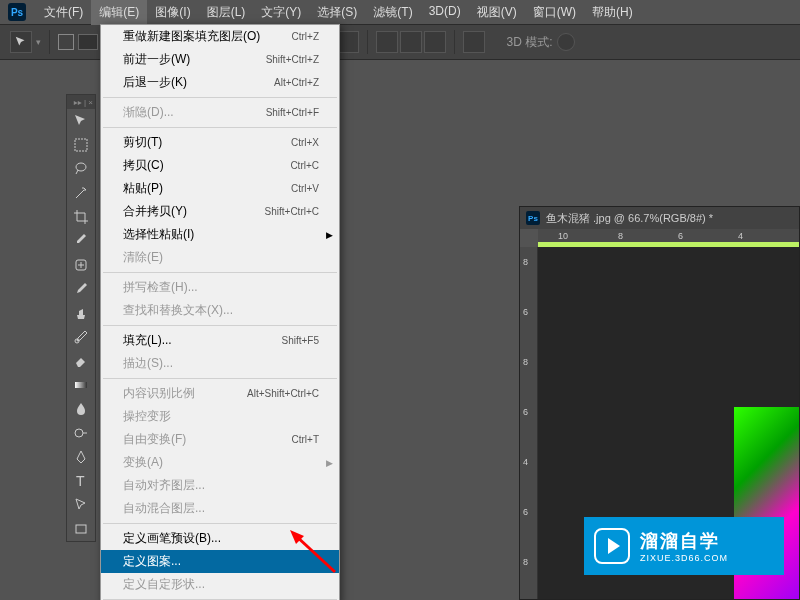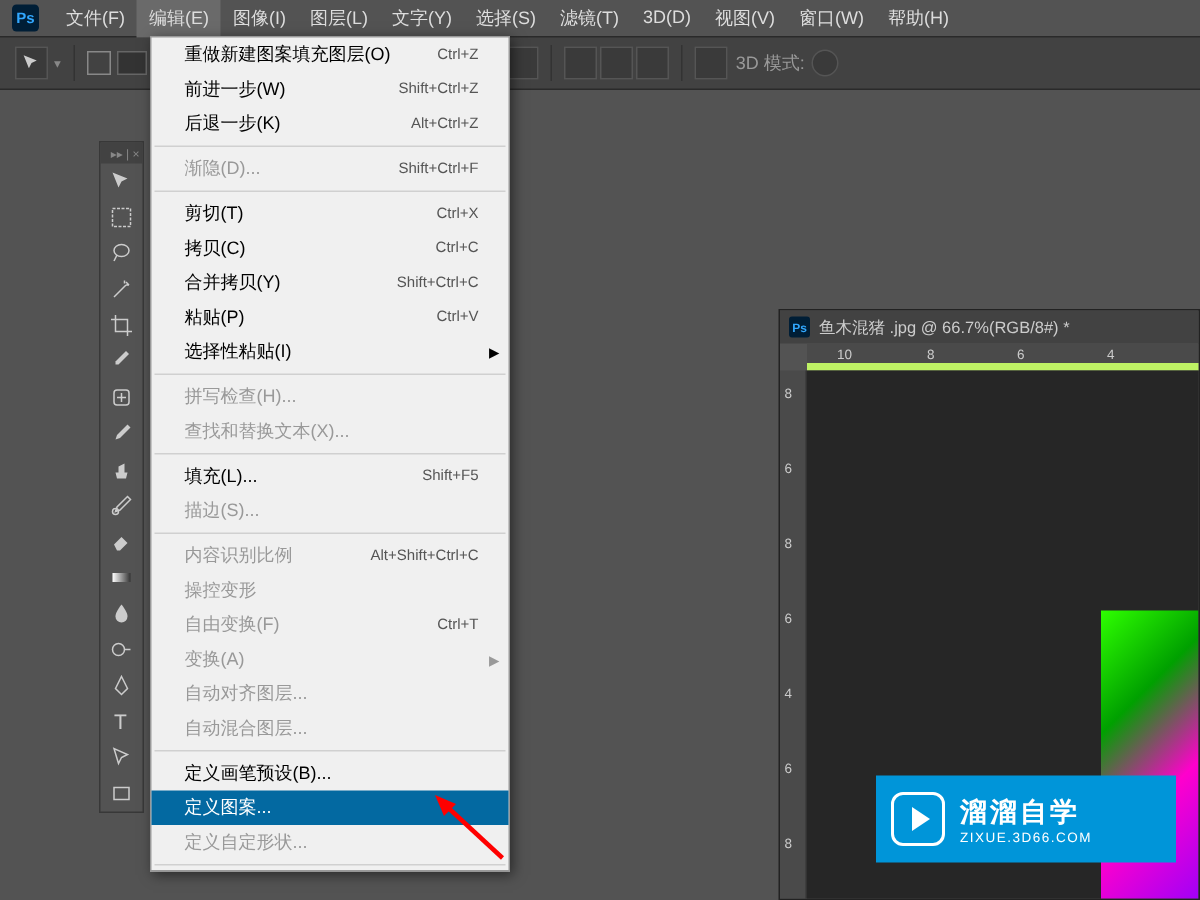--- a/index.html
+++ b/index.html
@@ -10,21 +10,21 @@
 .ps-logo span { color: #31a8ff; font-size: 10px; font-weight: bold; }
 .menu-item { color: #ddd; font-size: 12px; padding: 4px 8px; cursor: pointer; }
 .menu-item.active { background: #6a6a6a; }
 
 .optionsbar { background: #424242; height: 36px; border-top: 1px solid #2a2a2a; border-bottom: 1px solid #2a2a2a; display: flex; align-items: center; padding: 0 10px; gap: 4px; }
 .opt-icon { width: 20px; height: 16px; border: 1px solid #666; display: inline-block; }
 .opt-divider { width: 1px; height: 24px; background: #333; margin: 0 4px; }
 .opt-group { display: flex; gap: 2px; }
 .opt-btn { width: 22px; height: 22px; background: #3a3a3a; border: 1px solid #555; display:flex; align-items:center; justify-content:center; }
 .opt-btn svg { width:14px; height:14px; }
-.mode-3d { color: #999; font-size: 12px; margin-left: 2px; }
+.mode-3d { color: #999; font-size: 12px; margin-left: 18px; }
 
 .toolbar { position: absolute; left: 66px; top: 94px; width: 30px; background: #535353; border: 1px solid #383838; }
 .tool-header { height: 14px; background: #424242; display: flex; align-items: center; justify-content: flex-end; padding-right: 2px; }
 .tool-header span { color: #888; font-size: 8px; }
 .tool { width: 28px; height: 24px; display: flex; align-items: center; justify-content: center; cursor: pointer; }
 .tool svg { width: 16px; height: 16px; }
 
 .dropdown { position: absolute; left: 100px; top: 24px; width: 240px; background: #f0f0f0; border: 1px solid #999; box-shadow: 2px 2px 8px rgba(0,0,0,0.5); z-index: 100; }
 .dd-item { display: flex; justify-content: space-between; align-items: center; padding: 3px 20px 3px 22px; font-size: 12px; color: #000; cursor: default; position: relative; }
 .dd-item.disabled { color: #999; }
@@ -244,31 +244,35 @@
     <div class="dd-sep"></div>
     <div class="dd-item">
       <span>剪切(T)</span>
       <span class="dd-sub">Ctrl+X</span>
     </div>
     <div class="dd-item">
       <span>拷贝(C)</span>
       <span class="dd-sub">Ctrl+C</span>
     </div>
     <div class="dd-item">
+      <span>粘贴(P)</span>
+      <span class="dd-sub">Ctrl+V</span>
+    </div>
+    <div class="dd-item">
       <span>合并拷贝(Y)</span>
       <span class="dd-sub">Shift+Ctrl+C</span>
     </div>
     <div class="dd-item">
-      <span>粘贴(P)</span>
-      <span class="dd-sub">Ctrl+V</span>
-    </div>
-    <div class="dd-item">
       <span>选择性粘贴(I)</span>
       <span class="dd-sub"></span>
       <span class="submenu-arrow">▶</span>
+    </div>
+    <div class="dd-item disabled">
+      <span>清除(E)</span>
+      <span class="dd-sub"></span>
     </div>
     <div class="dd-sep"></div>
     <div class="dd-item disabled">
       <span>拼写检查(H)...</span>
       <span class="dd-sub"></span>
     </div>
     <div class="dd-item disabled">
       <span>查找和替换文本(X)...</span>
       <span class="dd-sub"></span>
     </div>

